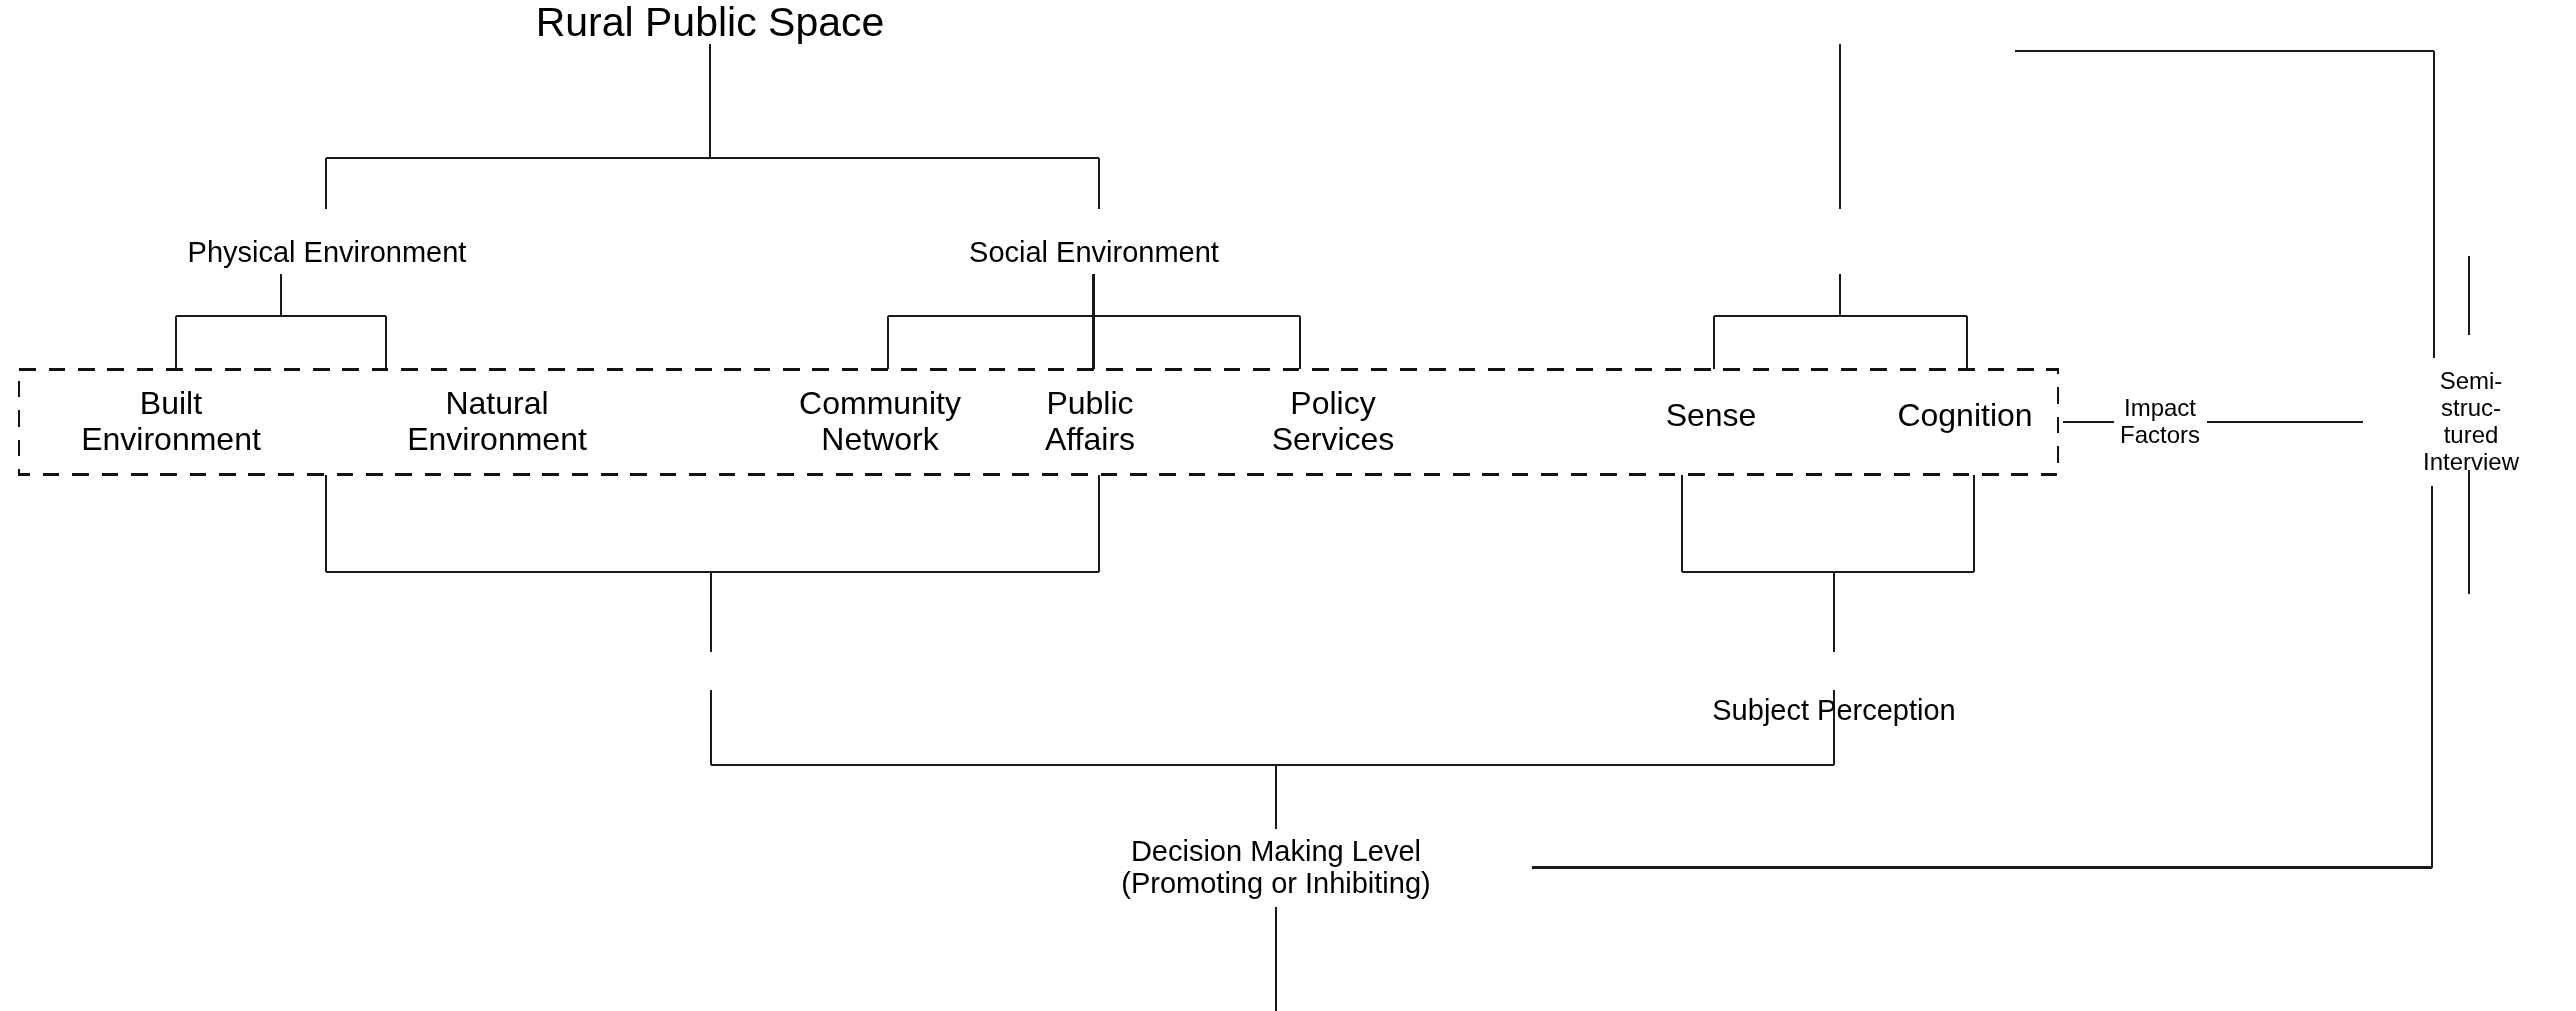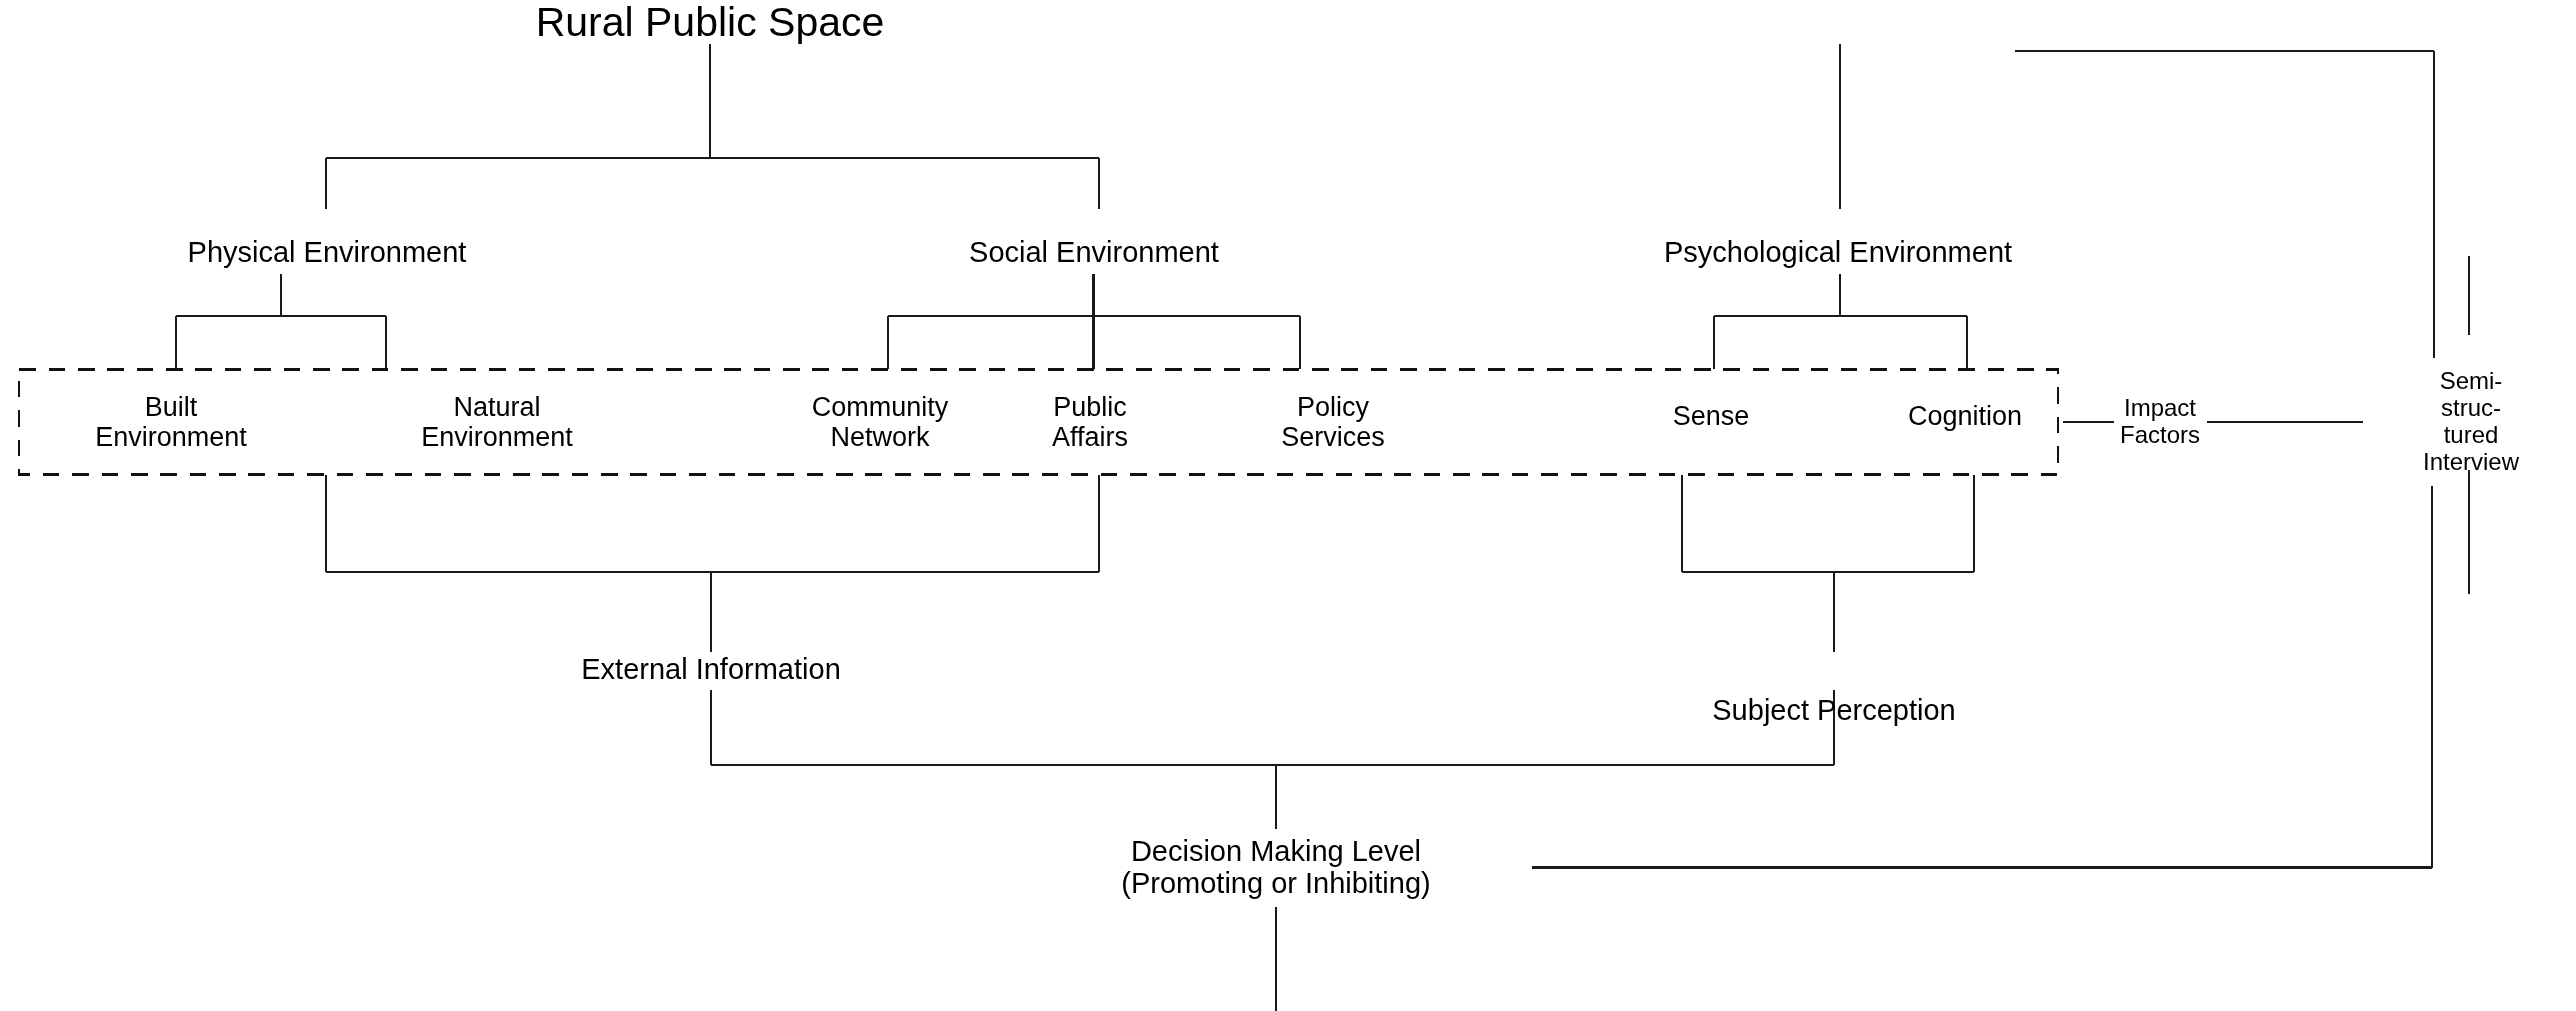--- a/index.html
+++ b/index.html
@@ -16,21 +16,21 @@
     position:absolute;
     text-align:center;
     color:#000000;
     line-height:1.12;
     white-space:pre-line;
     transform:translate(-50%,-50%);
     font-weight:400;
   }
   .lvl-title { font-size:41px;text-align:right; }
   .lvl-mid   { font-size:29px; }
-  .lvl-leaf  { font-size:27px; }
+  .lvl-leaf  { font-size:32px; }
   .lvl-out   { font-size:24px; }
 </style>
 </head>
 <body>
 
 <div id="stage">
 
   <svg id="wires" viewBox="0 0 4033 1584" xmlns="http://www.w3.org/2000/svg">
     <g fill="none" stroke="#1a1a1a" stroke-width="3.2" shape-rendering="crispEdges">
 
@@ -90,21 +90,20 @@
     </g>
   </svg>
 
   <div class="node lvl-title" style="left:710px; top:23px;">Rural Public Space</div>
 
 
   <div class="node lvl-mid" style="left:327px; top:252px;">Physical Environment</div>
 
   <div class="node lvl-mid" style="left:1094px; top:252px;">Social Environment</div>
 
-  <div class="node lvl-mid" style="left:1838px; top:252px;">Psychological Environment</div>
 
   <div class="node lvl-leaf" style="left:171px; top:422px;">Built
 Environment</div>
 
   <div class="node lvl-leaf" style="left:497px; top:422px;">Natural
 Environment</div>
 
   <div class="node lvl-leaf" style="left:880px; top:422px;">Community
 Network</div>
 
@@ -118,21 +117,20 @@
 
   <div class="node lvl-leaf" style="left:1965px; top:416px;">Cognition</div>
 
   <div class="node lvl-out" style="left:2160px; top:422px;">Impact
 Factors</div>
 
   <div class="node lvl-out" style="left:2471px; top:422px;">Semi-struc-
 tured
 Interview</div>
 
-  <div class="node lvl-mid" style="left:711px; top:669px;">External Information</div>
 
   <div class="node lvl-mid" style="left:1834px; top:669px;margin-top:41px;">Subject Perception</div>
 
   <div class="node lvl-mid" style="left:1276px; top:867px;">Decision Making Level
 (Promoting or Inhibiting)</div>
 
 </div>
 
 
 </body></html>

